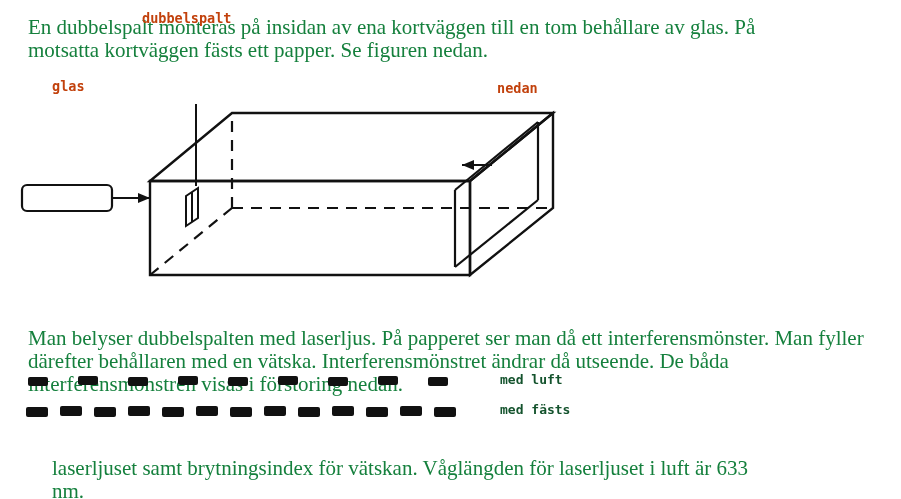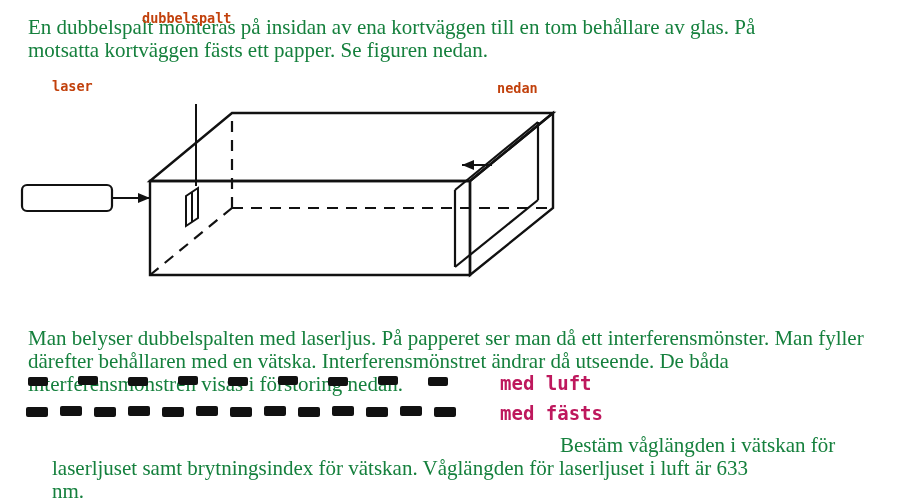--- a/index.html
+++ b/index.html
@@ -72,23 +72,23 @@
   #fringe-row-air { top: 0px; }
   #fringe-row-liquid { top: 30px; }
   .dash {
     position: absolute;
     background: #111111;
     border-radius: 2px;
   }
   .fringe-label {
     position: absolute;
     font-family: "DejaVu Sans Mono", monospace;
-    font-size: 19px;
+    font-size: 13px;
     font-weight: bold;
-    color: #be185d;
+    color: #14532d;
     white-space: nowrap;
   }
   #label-air { left: 472px; top: 2px; }
   #label-liquid { left: 472px; top: 32px; }
   .fig-label {
     position: absolute;
     font-family: "DejaVu Sans Mono", monospace;
     font-size: 13.5px;
     font-weight: bold;
     color: #c2410c;
@@ -130,21 +130,21 @@
     <polygon points="186,118 198,110 198,140 186,148" fill="none" stroke="#111" stroke-width="2"></polygon>
     <line x1="192" y1="114" x2="192" y2="144" stroke="#111" stroke-width="2"></line>
 
     <line x1="196" y1="26" x2="196" y2="108" stroke="#111" stroke-width="2"></line>
 
     <line x1="492" y1="87" x2="462" y2="87" stroke="#111" stroke-width="2"></line>
     <polygon points="462,87 474,82 474,92" fill="#111"></polygon>
   </svg>
 
   <div class="fig-label" id="fig-label-dubbelspalt">dubbelspalt</div>
-  <div class="fig-label" id="fig-label-laser">laser</div>
+  <div class="fig-label" id="fig-label-laser">glas</div>
   <div class="fig-label" id="fig-label-papper">nedan</div>
 
   <div class="para" id="para-middle">Man belyser dubbelspalten med laserljus. På papperet ser man då ett interferensmönster. Man fyller därefter behållaren med en vätska. Interferensmönstret ändrar då utseende. De båda interferensmönstren visas i förstoring nedan.</div>
 
   <div class="fringe-fig">
     <div class="fringe-row" id="fringe-row-air">
         <div class="dash" style="left: 0px; top: 7px; width: 20px; height: 9px; background: rgb(17, 17, 17);"></div>
         <div class="dash" style="left: 50px; top: 6px; width: 20px; height: 9px; background: rgb(17, 17, 17);"></div>
         <div class="dash" style="left: 100px; top: 7px; width: 20px; height: 9px; background: rgb(17, 17, 17);"></div>
         <div class="dash" style="left: 150px; top: 6px; width: 20px; height: 9px; background: rgb(17, 17, 17);"></div>
@@ -166,16 +166,15 @@
         <div class="dash" style="left: 270px; top: 7px; width: 22px; height: 10px; background: rgb(17, 17, 17);"></div>
         <div class="dash" style="left: 304px; top: 6px; width: 22px; height: 10px; background: rgb(17, 17, 17);"></div>
         <div class="dash" style="left: 338px; top: 7px; width: 22px; height: 10px; background: rgb(17, 17, 17);"></div>
         <div class="dash" style="left: 372px; top: 6px; width: 22px; height: 10px; background: rgb(17, 17, 17);"></div>
         <div class="dash" style="left: 406px; top: 7px; width: 22px; height: 10px; background: rgb(17, 17, 17);"></div>
       </div>
     <div class="fringe-label" id="label-air">med luft</div>
     <div class="fringe-label" id="label-liquid">med fästs</div>
   </div>
 
-  <div class="para" id="para-final-1">Bestäm våglängden i vätskan för</div>
   <div class="para" id="para-final-2">laserljuset samt brytningsindex för vätskan. Våglängden för laserljuset i luft är 633 nm.</div>
 
 </div>
 
 </body></html>

